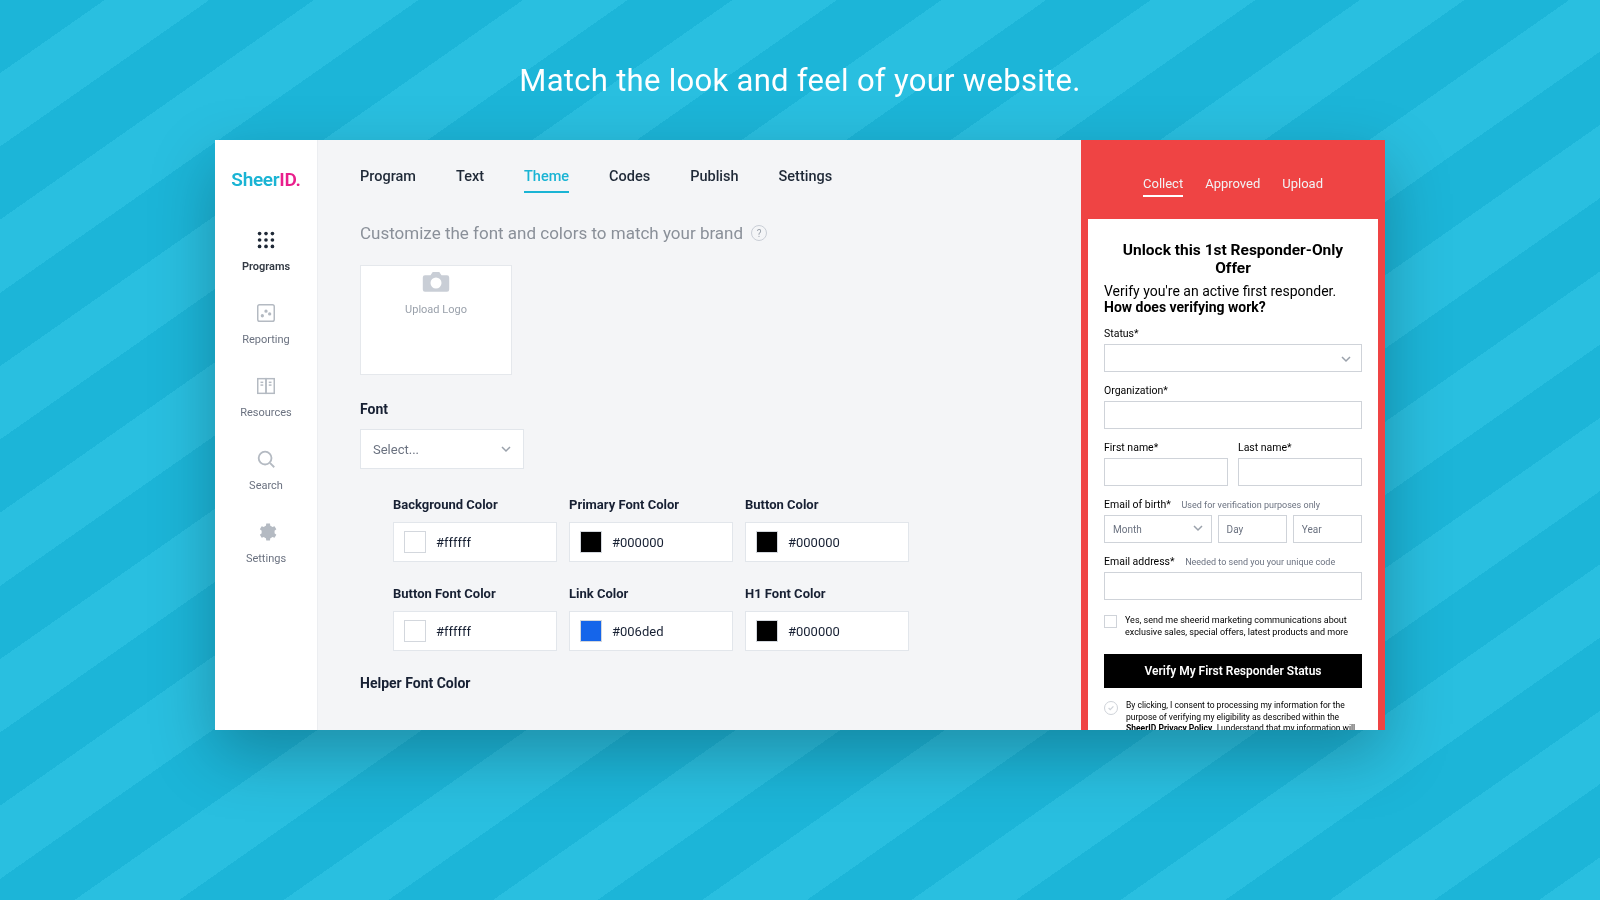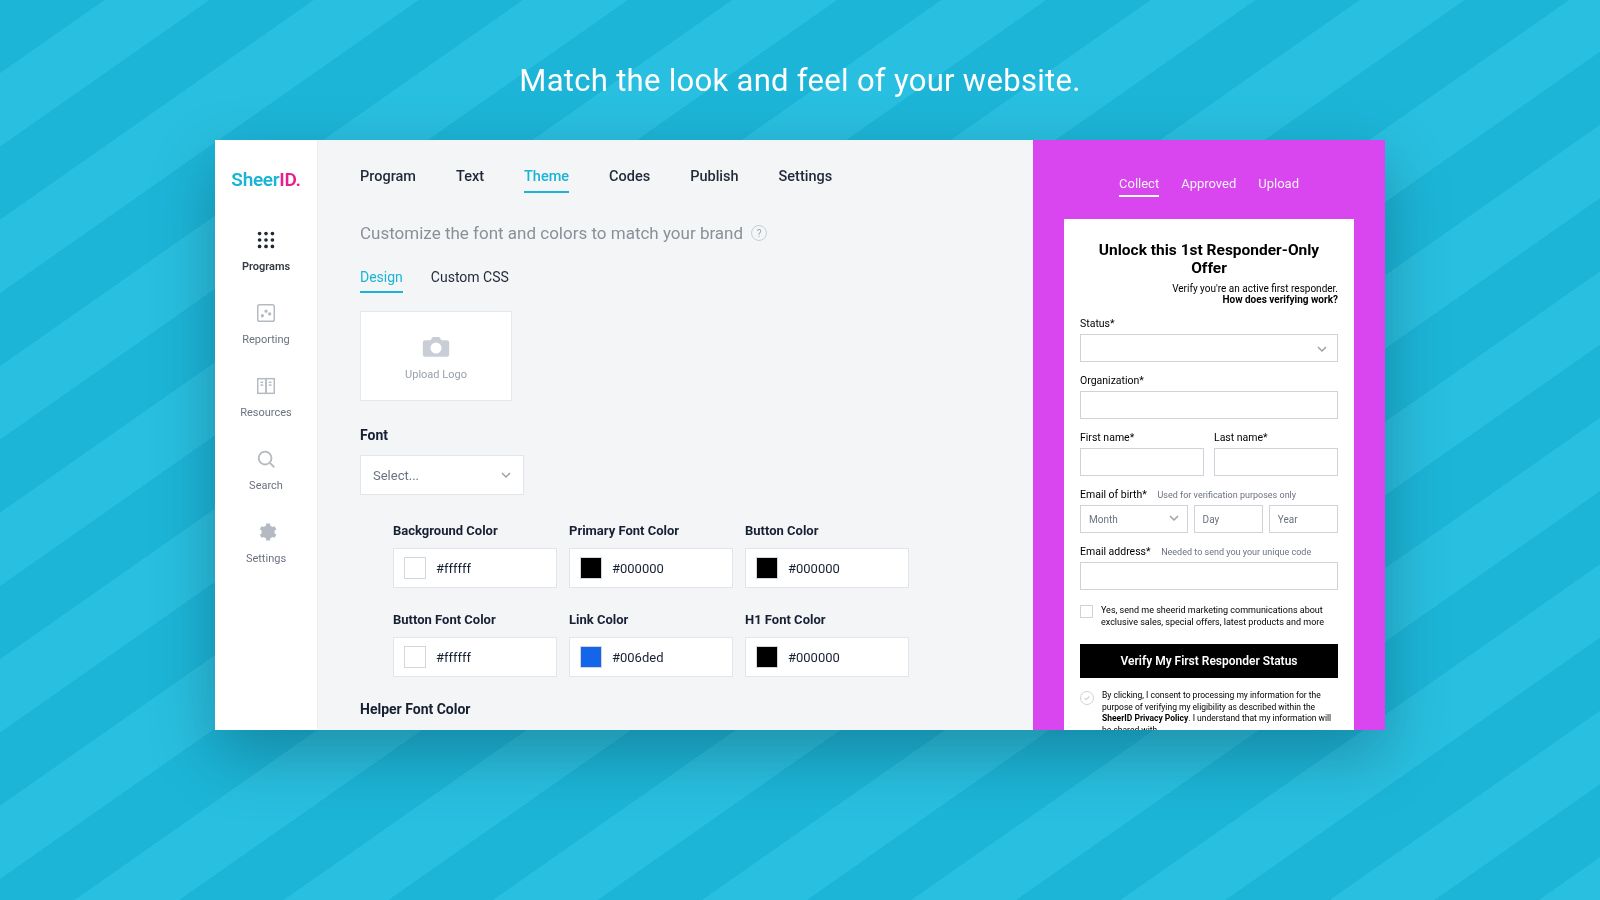--- a/index.html
+++ b/index.html
@@ -60,23 +60,23 @@
 }
 .help-badge {
   width: 16px; height: 16px; border: 1px solid #c9ced6; border-radius: 50%;
   font-size: 10px; color: #9aa1ab; display: inline-flex;
   align-items: center; justify-content: center;
 }
 .subtabs { display: flex; gap: 28px; padding-top: 22px; font-size: 14px; }
 .subtabs .stab { cursor: pointer; padding-bottom: 6px; color: #1f2937; }
 .subtabs .stab.active { color: #1ab4d4; border-bottom: 2px solid #1ab4d4; }
 .upload-logo-card {
-  margin-top: 18px; width: 152px; height: 90px; background: #fff;
+  margin-top: 18px; width: 152px; height: 110px; background: #fff;
   border: 1px solid #e5e8ec; display: flex; flex-direction: column;
-  align-items: center; justify-content: center; cursor: pointer;
+  align-items: center; cursor: pointer;
 }
 .upload-logo-card svg { width: 28px; height: 22px; fill: #c9ced6; }
 .upload-logo-card span { font-size: 11px; color: #9aa1ab; margin-top: 6px; }
 .logo-hint { font-size: 11px; color: #4a5160; margin-top: 10px; }
 .logo-hint a { color: #1ab4d4; text-decoration: none; }
 .section-label {
   font-size: 14px; font-weight: 700; color: #172033;
   margin-top: 26px;
 }
 .font-select {
@@ -92,36 +92,36 @@
 .color-cell { }
 .color-title { font-size: 13px; font-weight: 700; color: #172033; margin-bottom: 10px; }
 .color-input {
   width: 164px; height: 40px; background: #fff; border: 1px solid #e2e6eb;
   display: flex; align-items: center; padding: 16px 10px; gap: 10px;
   font-size: 13px; color: #172033; margin-bottom: 24px;
 }
 .swatch { width: 22px; height: 22px; border: 1px solid #d3d7dd; flex-shrink: 0; }
 
 .preview {
-  width: 352px; background: #d946ef; padding: 0;
+  width: 304px; background: #ef4444; padding: 0;
   display: flex; flex-direction: column; align-items: center;
   overflow: hidden;
 }
 .preview-tabs {
   display: flex; gap: 22px; padding: 36px 0 12px 0;
   font-size: 13px; color: #f1f3f5;
 }
 .preview-tabs .ptab { cursor: pointer; padding-bottom: 4px; }
 .preview-tabs .ptab.active { border-bottom: 2px solid #fff; }
 .form-card {
   width: 290px; background: #fff; padding: 22px 16px 0 16px;
   margin-top: 10px; flex: 1; overflow: hidden;
 }
 .form-title { font-size: 15.5px; font-weight: 700; text-align: center; color: #000; }
-.form-sub { font-size: 10px; text-align: right; margin-top: 6px; color: #000; }
+.form-sub { font-size: 14px; text-align: left; margin-top: 6px; color: #000; }
 .form-sub strong { font-weight: 700; }
 .fld { margin-top: 12px; }
 .fld-label { font-size: 10.5px; color: #000; margin-bottom: 4px; display: block; }
 .fld-hint { font-size: 9px; color: #6b7280; margin-left: 8px; }
 .fld-input {
   width: 100%; height: 28px; border: 1px solid #cfd3d9; background: #fff;
 }
 .fld-select {
   width: 100%; height: 28px; border: 1px solid #cfd3d9; background: #fff;
   display: flex; align-items: center; justify-content: flex-end; padding-right: 10px;
@@ -237,24 +237,20 @@
         <span class="tab">Codes</span>
         <span class="tab">Publish</span>
         <span class="tab">Settings</span>
       </div>
 
       <div class="page-subtitle">
         <span>Customize the font and colors to match your brand</span>
         <span class="help-badge">?</span>
       </div>
 
-      <div class="subtabs">
-        <span class="stab active">Design</span>
-        <span class="stab">Custom CSS</span>
-      </div>
 
       <div class="upload-logo-card">
         <span>
           <svg viewBox="0 0 24 20">
               <path d="M9 0l-2 3H2a2 2 0 00-2 2v11a2 2 0 002 2h20a2 2 0 002-2V5a2 2 0 00-2-2h-5l-2-3H9zm3 5a5 5 0 110 10 5 5 0 010-10z"></path>
             </svg>
         </span>
         <span>Upload Logo</span>
       </div>
 

